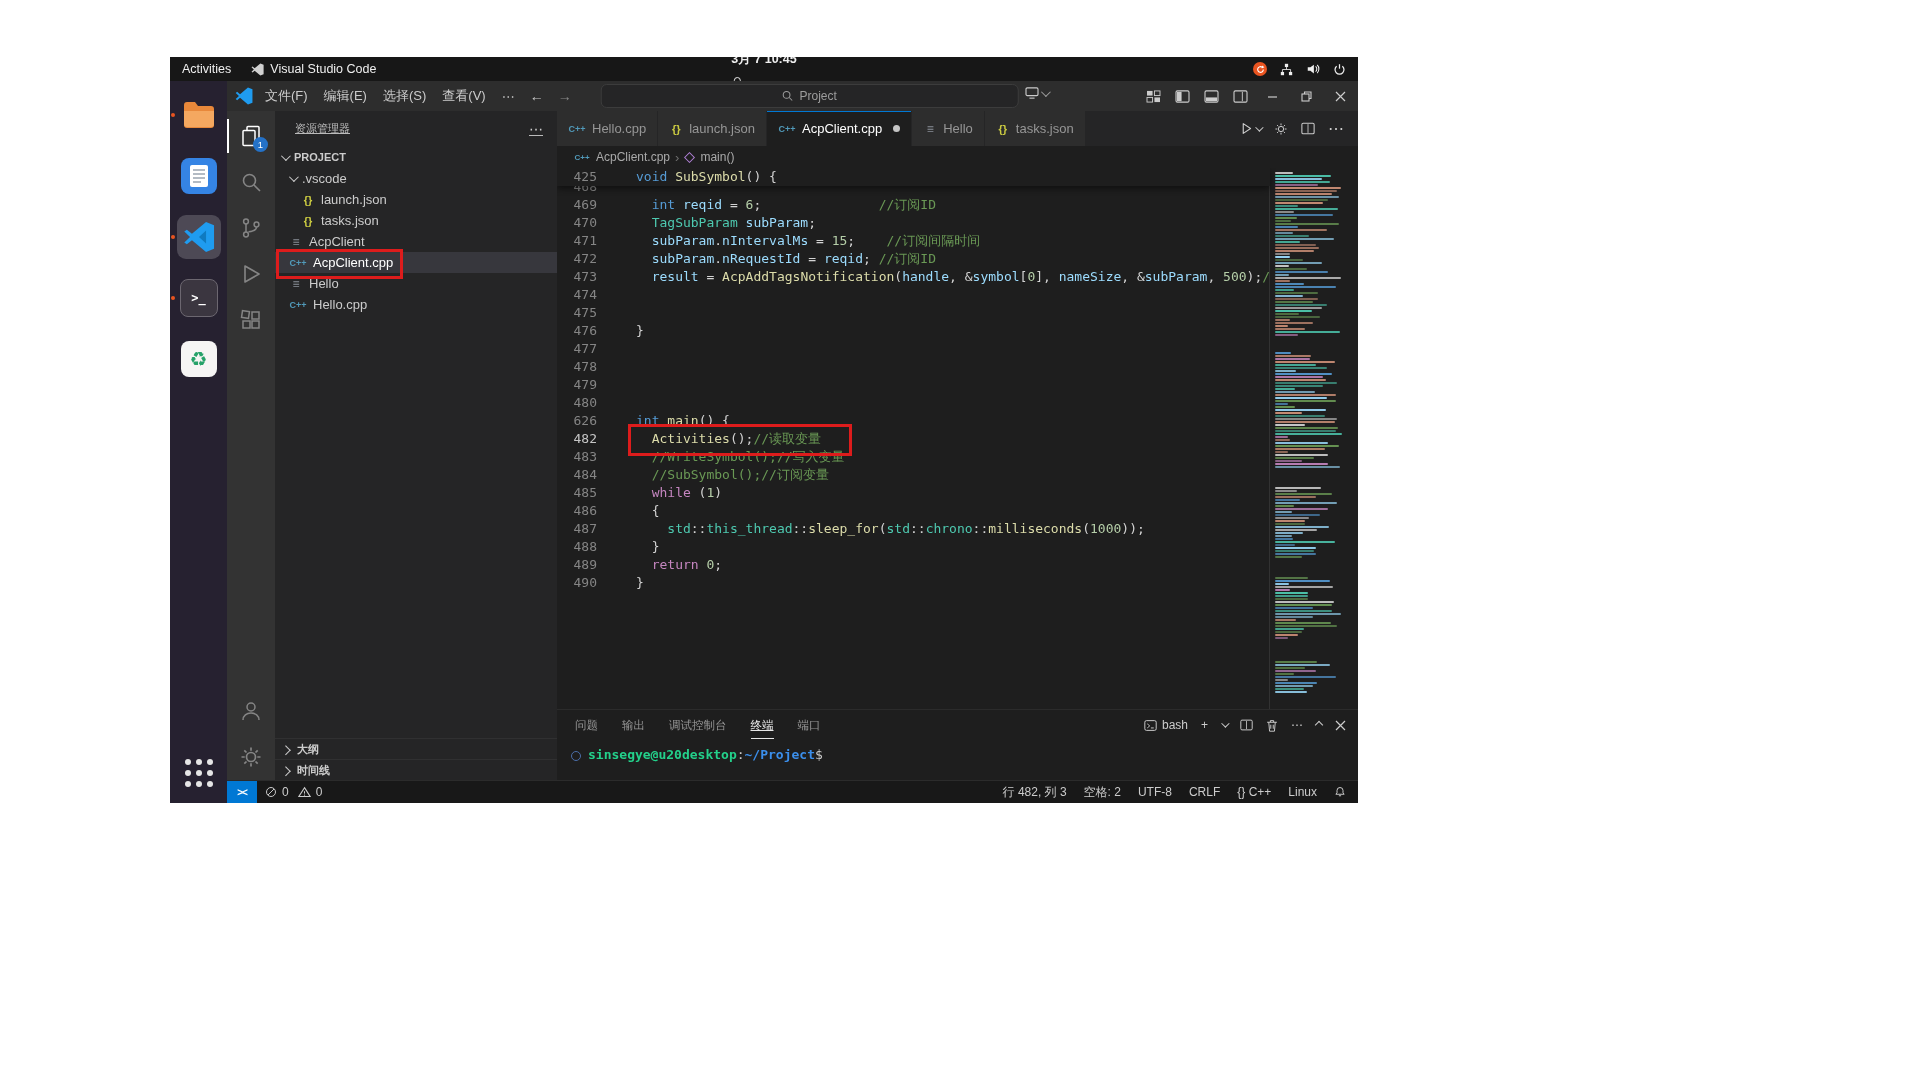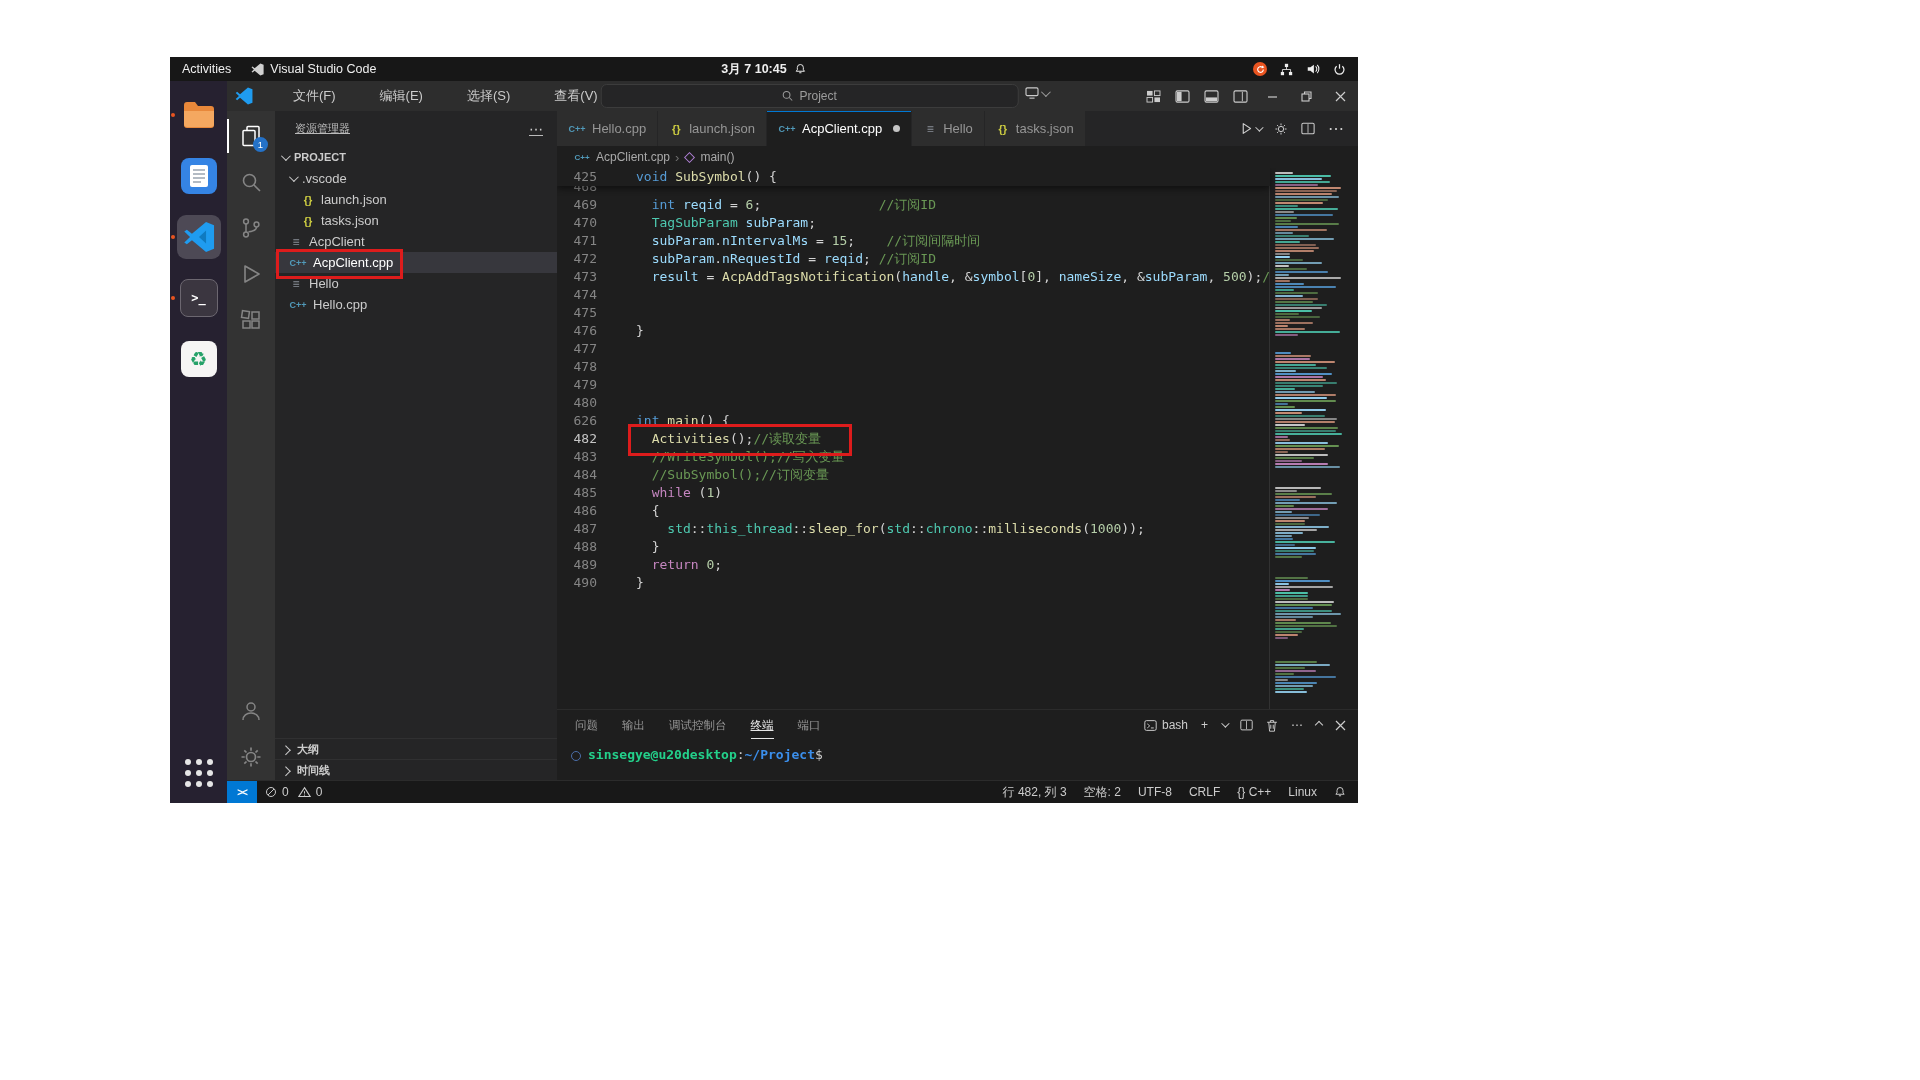--- a/index.html
+++ b/index.html
@@ -3,21 +3,21 @@
 <meta charset="utf-8">
 <style>
   html,body{margin:0;padding:0;background:#fff;}
   .page{position:relative;width:1920px;height:1080px;background:#ffffff;font-family:"Liberation Sans",sans-serif;overflow:hidden;}
   .screen{position:absolute;left:170px;top:57px;width:1188px;height:746px;background:#1e1e1e;overflow:hidden;}
 
   
   .topbar{height:24px;background:#171717;color:#efefef;display:flex;align-items:center;font-size:12.5px;position:relative;}
   .topbar-left{display:flex;gap:20px;padding-left:12px;align-items:center;}
   .tb-app{display:flex;align-items:center;gap:6px;}
-  .topbar-center{position:absolute;left:50%;transform:translateX(-50%);display:flex;gap:8px;align-items:center;font-weight:600;}
+  .topbar-center{position:absolute;left:50%;transform:translateX(-50%);display:flex;gap:8px;align-items:flex-start;font-weight:600;flex-direction:column;}
   .topbar-right{margin-left:auto;display:flex;gap:13px;padding-right:12px;align-items:center;}
   .upd-icon{width:14px;height:14px;border-radius:50%;background:#e95420;display:flex;align-items:center;justify-content:center;}
 
   
   .main-row{display:flex;height:722px;}
 
   
   .dock{width:57px;background:#262130;display:flex;flex-direction:column;align-items:center;padding-top:12px;gap:17px;flex:none;}
   .dock-item{width:44px;height:44px;position:relative;display:flex;align-items:center;justify-content:center;border-radius:9px;}
   .dock-item.active{background:rgba(255,255,255,.18);}
@@ -25,21 +25,21 @@
   .icon-sq{width:36px;height:36px;border-radius:8px;display:flex;align-items:center;justify-content:center;}
   .doc-icon{background:#3584e4;}
   .term-icon{background:#3b3640;border:1px solid #6c6770;color:#fff;font-family:"DejaVu Sans Mono",monospace;font-size:12px;font-weight:bold;}
   .trash-icon{background:#f6f5f4;color:#26a269;font-size:20px;line-height:1;}
   .app-grid{margin-top:auto;margin-bottom:16px;display:grid;grid-template-columns:repeat(3,6px);grid-template-rows:repeat(3,6px);gap:5px;}
   .app-grid i{width:6px;height:6px;border-radius:50%;background:#e6e6e6;}
 
   
   .vscode-win{flex:1;display:flex;flex-direction:column;background:#1e1e1e;min-width:0;}
   .titlebar{height:30px;background:#2d2d2d;display:flex;align-items:center;color:#cccccc;font-size:13px;position:relative;padding:0 8px;flex:none;}
-  .menu-item{padding:0 8px;margin-left:28px;}
+  .menu-item{padding:0 8px;}
   .nav-arrow{padding:0 7px;color:#cccccc;font-size:14px;}
   .nav-arrow.dim{color:#8a8a8a;}
   .command-center{position:absolute;left:50%;transform:translateX(-46%);width:416px;height:22px;background:#252526;border:1px solid #3c3c3c;border-radius:6px;display:flex;align-items:center;justify-content:center;gap:6px;color:#9d9d9d;font-size:12px;top:3px;}
   .cc-extra{position:absolute;left:calc(50% + 232px);top:6px;display:flex;align-items:center;gap:2px;color:#cccccc;}
   .titlebar-right{margin-left:auto;display:flex;align-items:center;gap:14px;color:#cccccc;}
   .win-btn{display:flex;align-items:center;justify-content:center;width:20px;height:20px;}
 
   .vs-main{display:flex;flex:1;min-height:0;}
 
   

